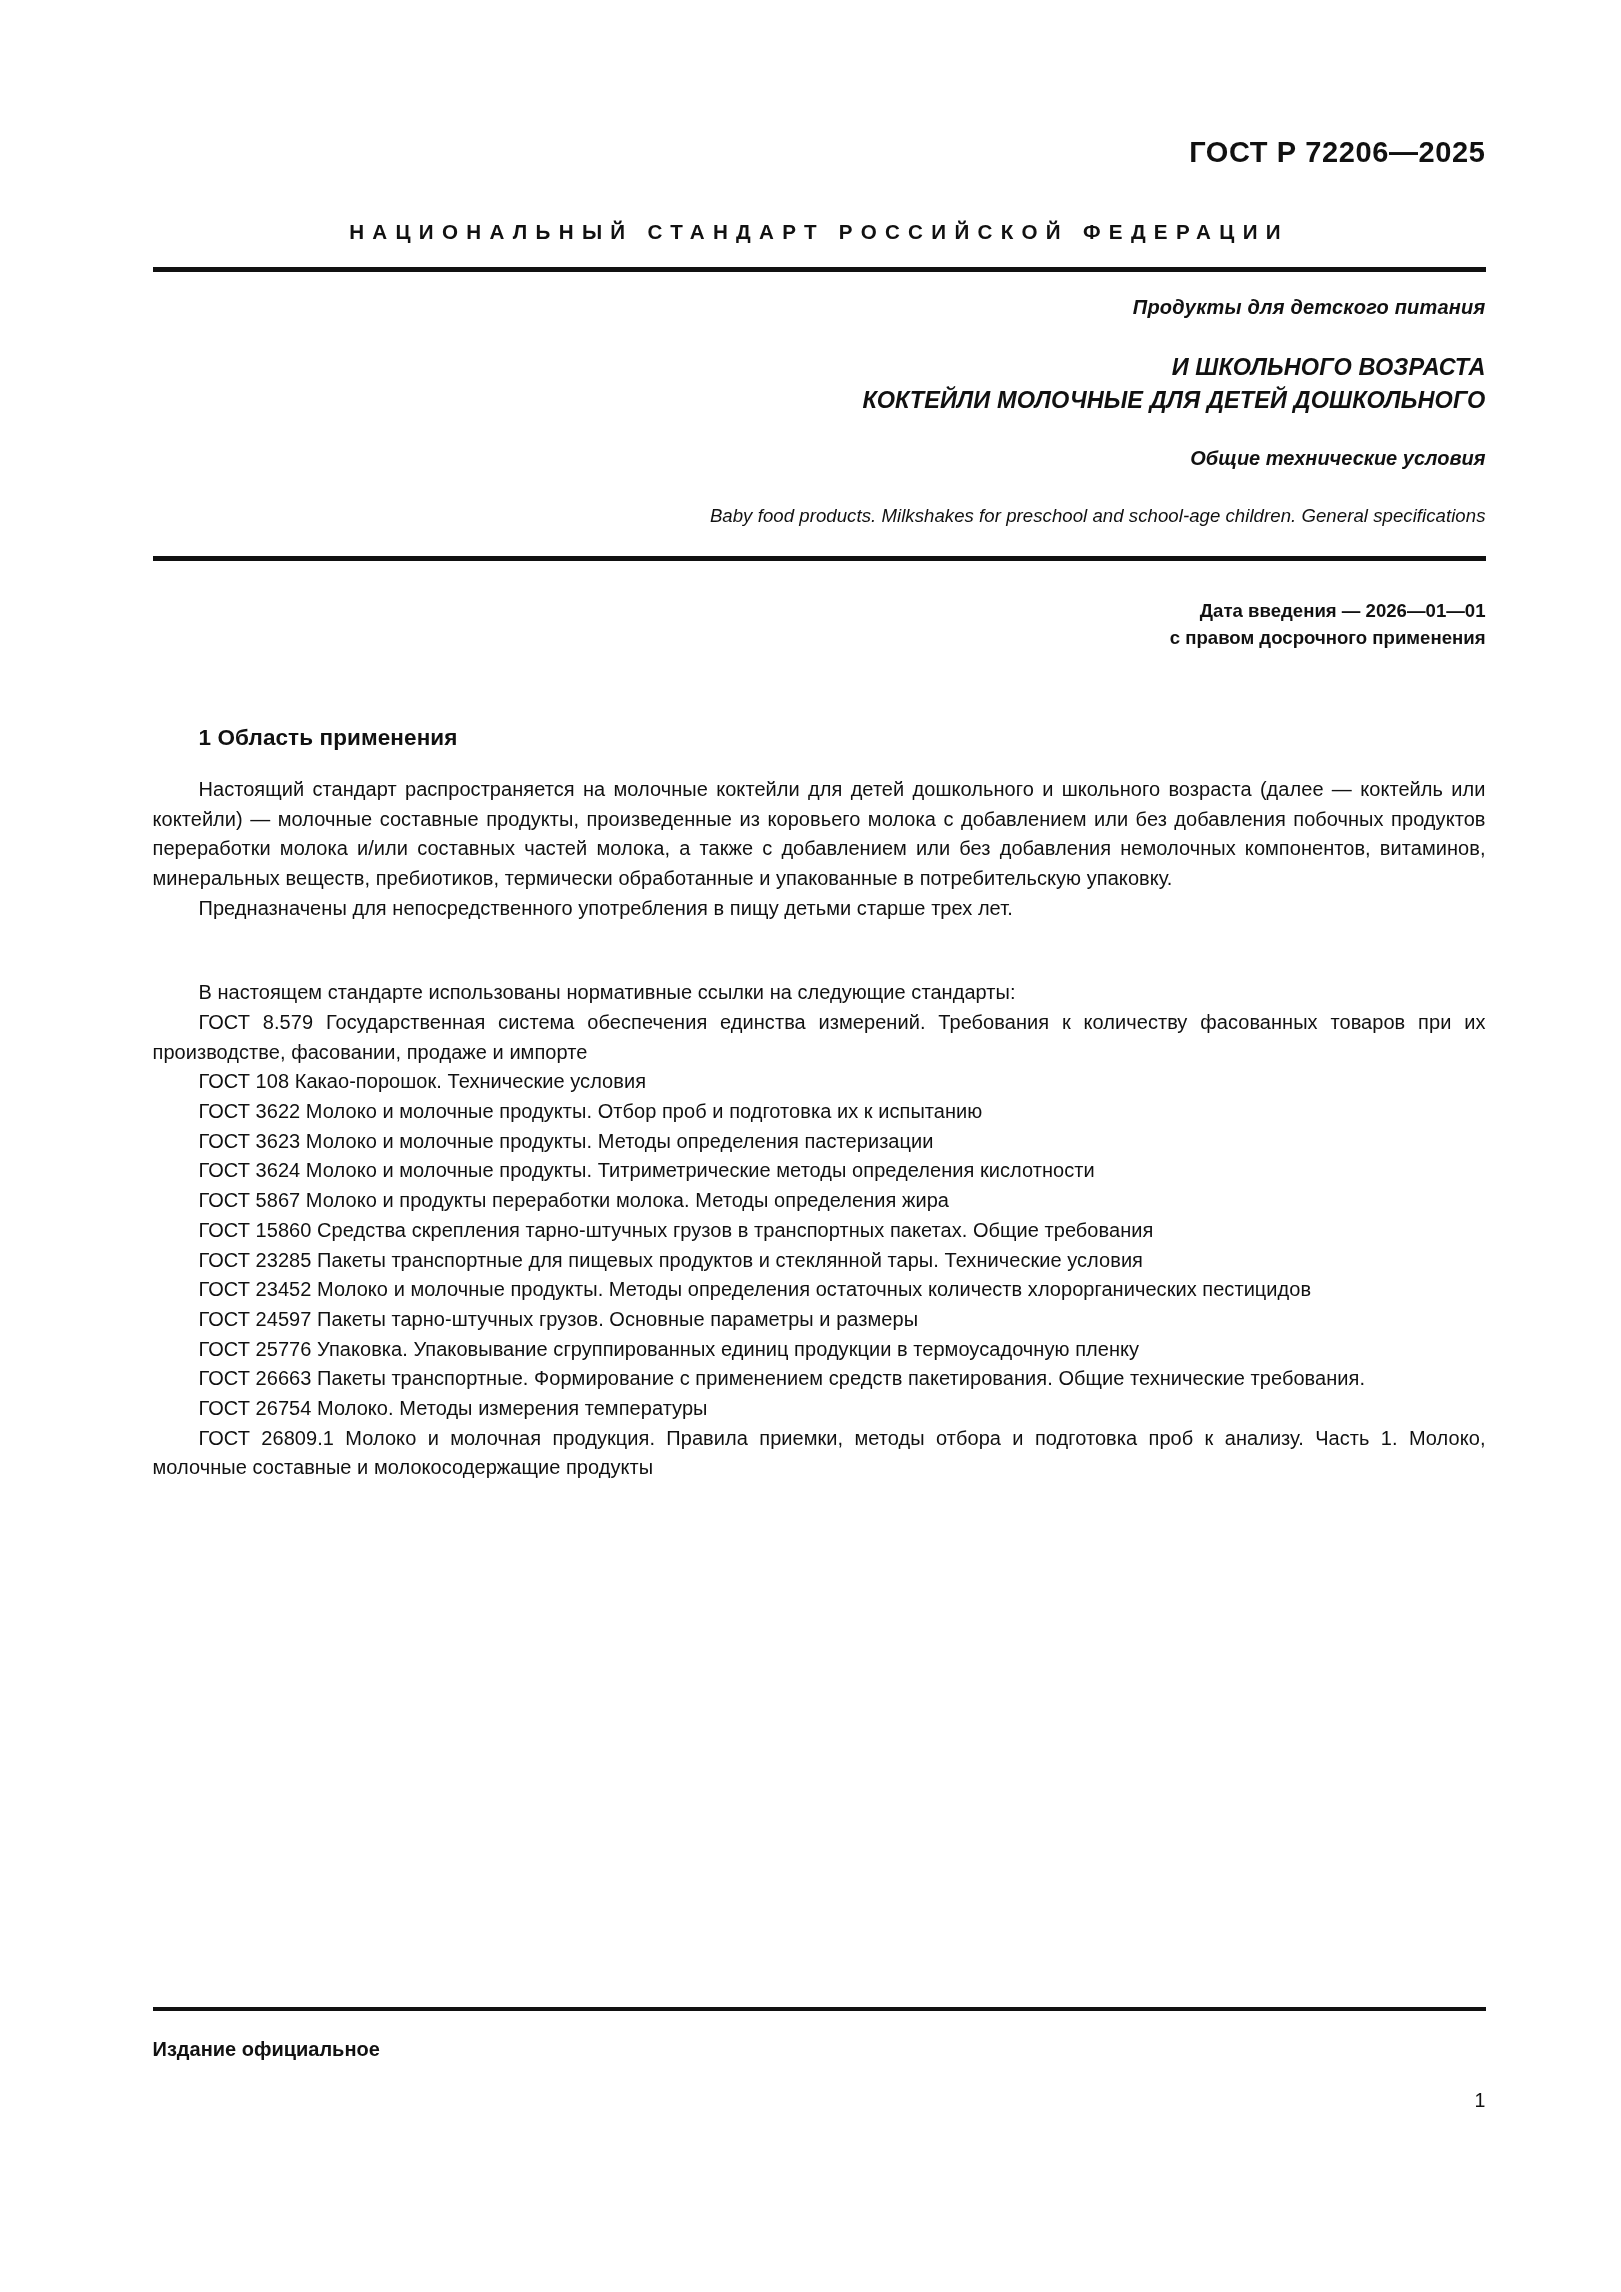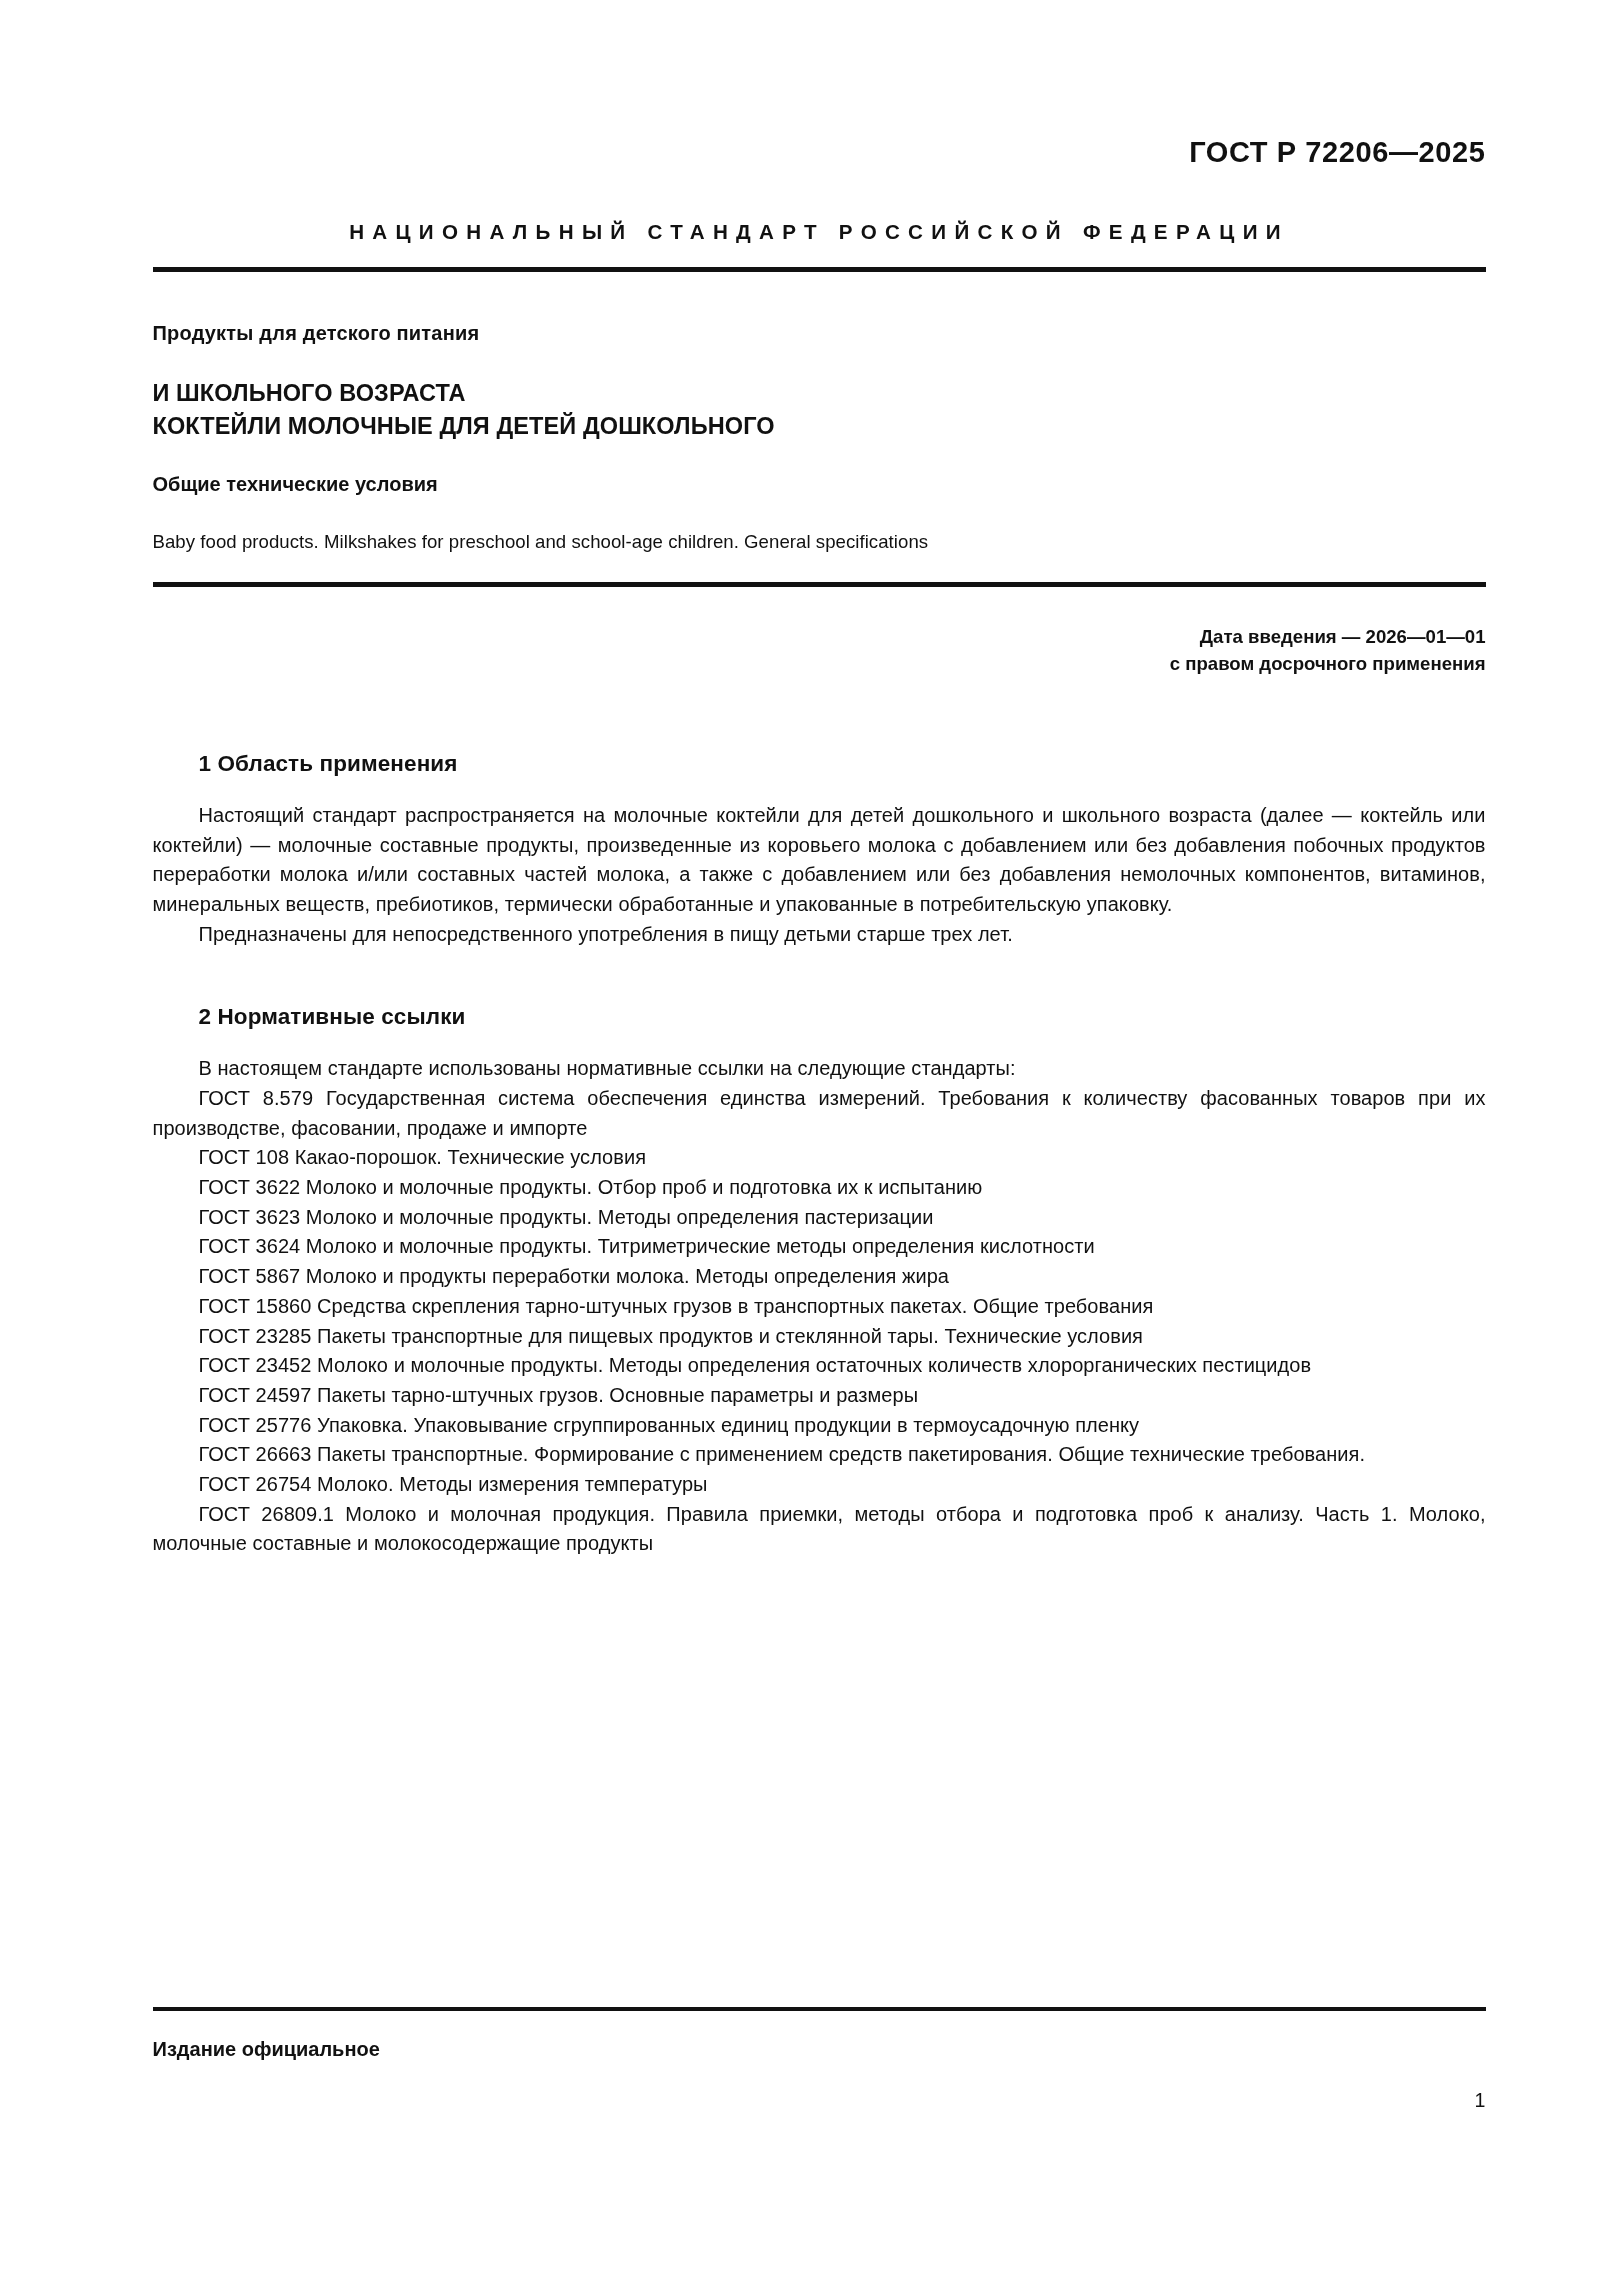--- a/index.html
+++ b/index.html
@@ -55,22 +55,23 @@
     margin-top: 29px;
   }
   .rule-footer {
     height: 3.9px;
     background: #111111;
     margin-top: 0;
   }
 
   
   .title-block {
-    text-align: left;
-    padding-top: 50px;
+    text-align: right;
+    padding-top: 24px;
+    font-style: italic;
   }
   .title-kicker {
     font-size: 20px;
     font-weight: bold;
     letter-spacing: 0.2px;
   }
   .title-main {
     font-size: 23.5px;
     font-weight: bold;
     line-height: 1.38;
@@ -177,21 +178,20 @@
       <div>с правом досрочного применения</div>
     </div>
 
     <div class="section section-1">
       <h2 class="section-heading">1 Область применения</h2>
       <p class="para indent just">Настоящий стандарт распространяется на молочные коктейли для детей дошкольного и школьного возраста (далее — коктейль или коктейли) — молочные составные продукты, произведенные из коровьего молока с добавлением или без добавления побочных продуктов переработки молока и/или составных частей молока, а также с добавлением или без добавления немолочных компонентов, витаминов, минеральных веществ, пребиотиков, термически обработанные и упакованные в потребительскую упаковку.</p>
       <p class="para indent nojust">Предназначены для непосредственного употребления в пищу детьми старше трех лет.</p>
     </div>
 
     <div class="section section-2">
-      <h2 class="section-heading">2 Нормативные ссылки</h2>
       <p class="para indent nojust">В настоящем стандарте использованы нормативные ссылки на следующие стандарты:</p>
       <div id="ref-list">
           <p class="para indent just">ГОСТ 8.579 Государственная система обеспечения единства измерений. Требования к количеству фасованных товаров при их производстве, фасовании, продаже и импорте</p>
           <p class="para indent just">ГОСТ 108 Какао-порошок. Технические условия</p>
           <p class="para indent just">ГОСТ 3622 Молоко и молочные продукты. Отбор проб и подготовка их к испытанию</p>
           <p class="para indent just">ГОСТ 3623 Молоко и молочные продукты. Методы определения пастеризации</p>
           <p class="para indent just">ГОСТ 3624 Молоко и молочные продукты. Титриметрические методы определения кислотности</p>
           <p class="para indent just">ГОСТ 5867 Молоко и продукты переработки молока. Методы определения жира</p>
           <p class="para indent just">ГОСТ 15860 Средства скрепления тарно-штучных грузов в транспортных пакетах. Общие требования</p>
           <p class="para indent just">ГОСТ 23285 Пакеты транспортные для пищевых продуктов и стеклянной тары. Технические условия</p>

